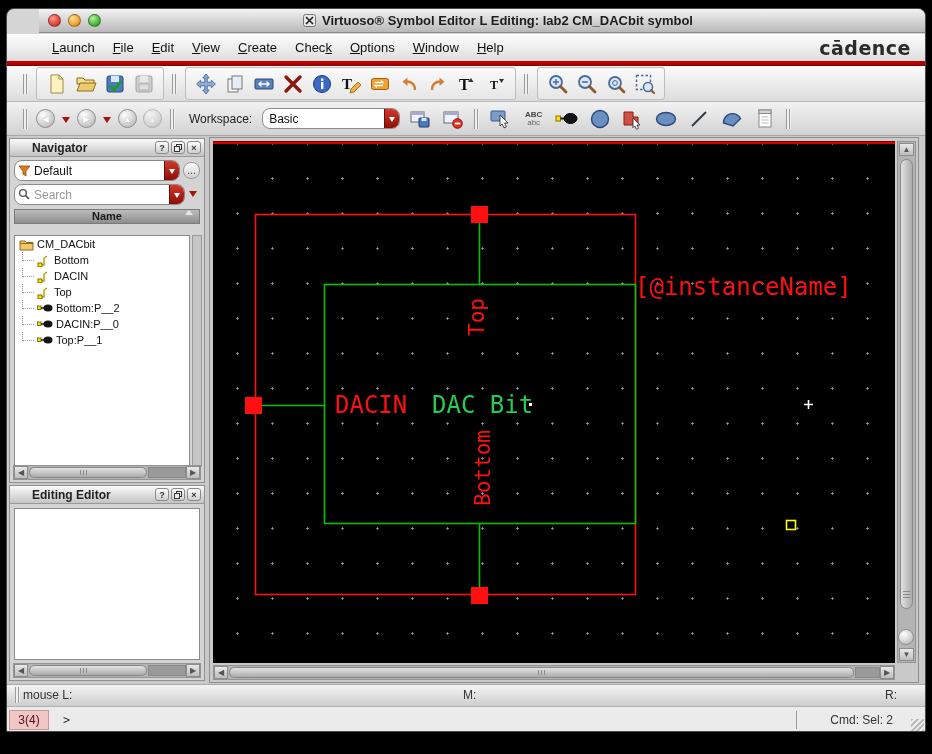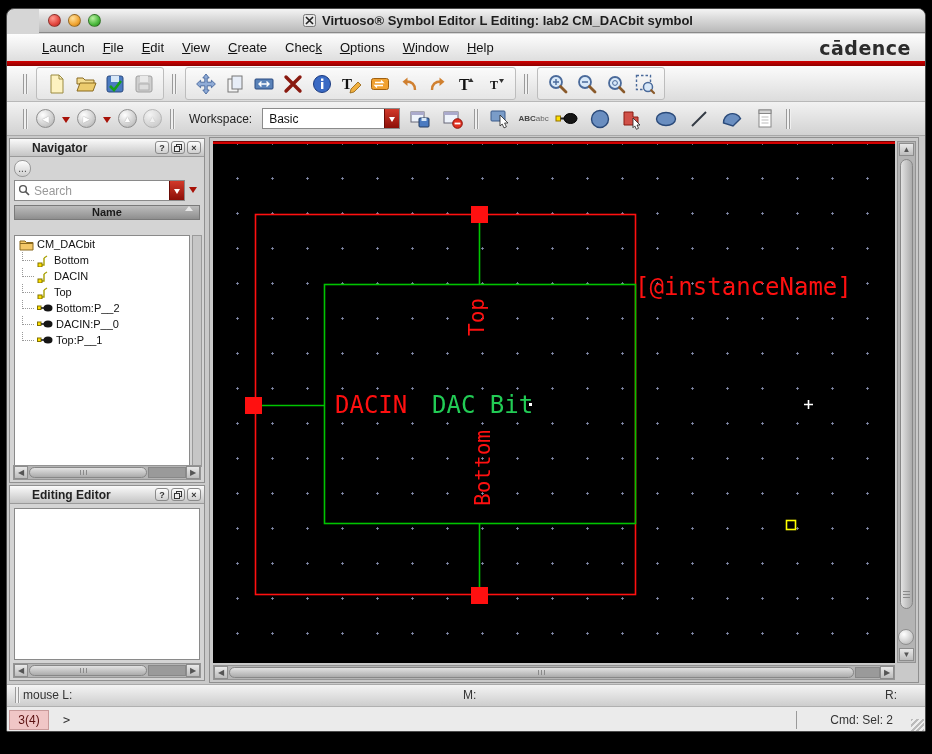--- a/index.html
+++ b/index.html
@@ -45,21 +45,21 @@
   .grip{width:5px;height:20px;margin:0 2px;
     background:repeating-linear-gradient(90deg,#9a9a9a 0 1px,#f0f0f0 1px 3px);}
   .tbtn{width:27px;height:27px;display:flex;align-items:center;justify-content:center;}
   .tbtn svg{display:block;}
   .navcirc{width:19px;height:19px;border-radius:50%;border:1px solid #8f8f8f;
     background:radial-gradient(circle at 35% 30%,#ffffff,#cfcfcf 60%,#a8a8a8);
     display:flex;align-items:center;justify-content:center;
     color:#fff;font-size:9px;text-shadow:0 0 1px #777;}
   .navcirc.dis{opacity:.55;}
   .redtri{width:0;height:0;border:4px solid transparent;border-top:6px solid #a81208;margin:6px 1px 0 1px;}
-  .combo{height:21px;background:#fff;border:1px solid #8a8a8a;border-radius:0;
+  .combo{height:21px;background:#fff;border:1px solid #8a8a8a;border-radius:8px;
     display:flex;align-items:center;font-size:12px;color:#111;overflow:hidden;}
   .redbtn{width:15px;height:100%;margin-left:auto;
     background:linear-gradient(#d2392a,#8c0f08);border-left:1px solid #6a0c06;
     display:flex;align-items:center;justify-content:center;}
   .whitetri{width:0;height:0;border:3.5px solid transparent;border-top:5px solid #fff;margin-top:4px;}
   .tb-label{font-size:12px;color:#222;margin:0 4px 0 6px;}
   
   .main{position:absolute;left:0;top:127px;width:100%;height:548px;background:#c9c9c9;}
   .panel{position:absolute;background:#d4d4d4;border:1px solid #909090;}
   .panel-hdr{height:18px;background:linear-gradient(#fafafa,#c4c4c4);
@@ -134,21 +134,21 @@
     </div>
     <div class="title-center">
       <svg width="13" height="13" viewBox="0 0 13 13">
         <rect x="0.5" y="0.5" width="12" height="12" rx="2" fill="#e8e8e8" stroke="#777"></rect>
         <path d="M3 3l7 7M10 3l-7 7" stroke="#222" stroke-width="1.6"></path>
       </svg>
       <span>Virtuoso® Symbol Editor L Editing: lab2 CM_DACbit symbol</span>
     </div>
   </div>
 
-  <div class="menubar" style="padding-left:26px;">
+  <div class="menubar" style="padding-left:36px;">
     <span class="menu-item"><u>L</u>aunch</span>
     <span class="menu-item"><u>F</u>ile</span>
     <span class="menu-item"><u>E</u>dit</span>
     <span class="menu-item"><u>V</u>iew</span>
     <span class="menu-item"><u>C</u>reate</span>
     <span class="menu-item">Chec<u>k</u></span>
     <span class="menu-item"><u>O</u>ptions</span>
     <span class="menu-item"><u>W</u>indow</span>
     <span class="menu-item"><u>H</u>elp</span>
     <span class="brand">cādence</span>
@@ -318,21 +318,21 @@
           <rect x="12.6" y="14.6" width="5.8" height="1.8" fill="#fff"></rect>
         </svg>
       </span>
     <span class="grip"></span>
     <span class="tbtn">
         <svg width="24" height="24" viewBox="0 0 24 24">
           <rect x="2" y="4" width="14" height="10" rx="1" fill="#7a9cc8" stroke="#3a5a8a"></rect>
           <path d="M11 8l8 8h-3.4l1.8 3.8-2.4 1.1-1.8-3.9-2.2 2z" fill="#fff" stroke="#222" stroke-width="0.8"></path>
         </svg>
       </span>
-    <span class="tbtn" style="flex-direction:row;line-height:8px;">
+    <span class="tbtn" style="flex-direction:column;line-height:8px;">
       <span style="font-size:8px;font-weight:bold;color:#444;">ABC</span>
       <span style="font-size:8px;color:#666;">abc</span>
     </span>
     <span class="tbtn">
         <svg width="24" height="24" viewBox="0 0 24 24">
           <rect x="1" y="9" width="4.5" height="5" fill="#ffe000" stroke="#907000"></rect>
           <line x1="5.5" y1="11.5" x2="10" y2="11.5" stroke="#222" stroke-width="2"></line>
           <ellipse cx="15.5" cy="11.5" rx="6.5" ry="5" fill="#151515" stroke="#000"></ellipse>
         </svg>
       </span>
@@ -382,20 +382,29 @@
           <span class="pbtn">
               <svg width="8" height="8" viewBox="0 0 8 8">
                 <rect x="2.5" y="0.5" width="5" height="5" fill="none" stroke="#333"></rect>
                 <rect x="0.5" y="2.5" width="5" height="5" fill="#eee" stroke="#333"></rect>
               </svg>
             </span>
           <span class="pbtn">×</span>
         </span>
       </div>
       <div class="nav-row">
+        <span class="combo" style="flex:1;">
+          <svg width="13" height="13" viewBox="0 0 13 13" style="margin:0 3px;">
+              <path d="M1 2h11L8 7v5L5 10V7z" fill="#e07820" stroke="#904c10" stroke-width="0.8"></path>
+            </svg>
+          <span>Default</span>
+          <span class="redbtn">
+              <span class="whitetri"></span>
+            </span>
+        </span>
         <span class="dotsbtn">...</span>
       </div>
       <div class="nav-row">
         <span class="combo" style="flex:1;">
           <svg width="13" height="13" viewBox="0 0 13 13" style="margin:0 3px;">
               <circle cx="5" cy="5" r="3.4" fill="none" stroke="#555" stroke-width="1.4"></circle>
               <line x1="7.6" y1="7.6" x2="11" y2="11" stroke="#555" stroke-width="1.6"></line>
             </svg>
           <span style="color:#999;">Search</span>
           <span class="redbtn">

